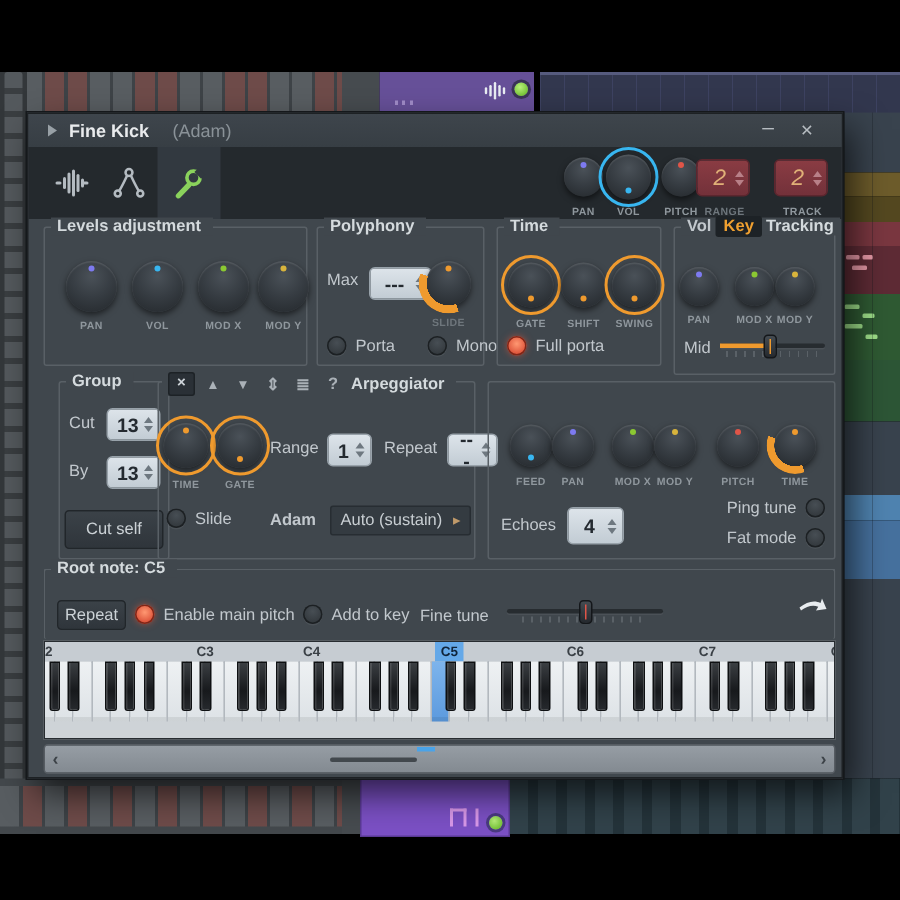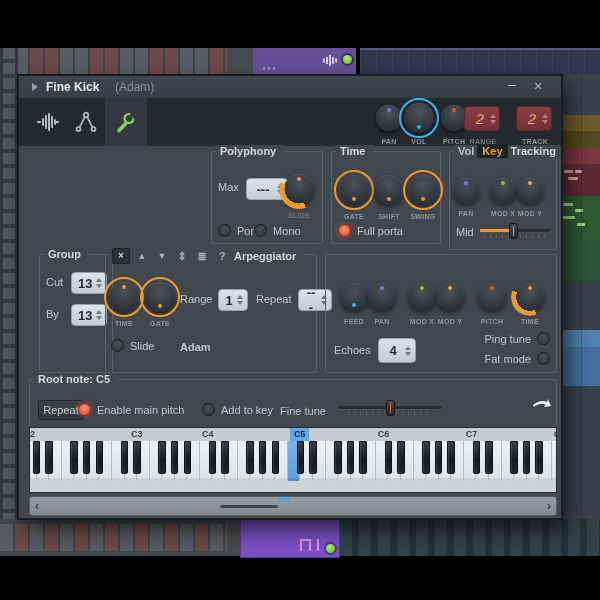--- a/index.html
+++ b/index.html
@@ -257,41 +257,60 @@
             <i class="d"></i>
           </span>
       </div>
       <span class="klabel" style="left:355px;top:40px;width:30px">PAN</span>
       <span class="klabel" style="left:385px;top:40px;width:30px">VOL</span>
       <span class="klabel" style="left:420px;top:40px;width:30px">PITCH</span>
       <span class="klabel" style="left:448px;top:40px;width:32px;color:#6e767c">RANGE</span>
       <span class="klabel" style="left:500px;top:40px;width:32px">TRACK</span>
     </div>
 
+    <div class="gbox" style="left:10px;top:75px;width:176px;height:93px">
+      <span class="gtitle">Levels adjustment</span>
+      <div class="knob k34 abs" style="left:14px;top:22px">
+          <span class="dot c-purple"></span>
+        </div>
+      <div class="knob k34 abs" style="left:58px;top:22px">
+          <span class="dot c-blue"></span>
+        </div>
+      <div class="knob k34 abs" style="left:102px;top:22px">
+          <span class="dot c-green"></span>
+        </div>
+      <div class="knob k34 abs" style="left:142px;top:22px">
+          <span class="dot c-yellow"></span>
+        </div>
+      <span class="klabel" style="left:11px;top:62px;width:40px">PAN</span>
+      <span class="klabel" style="left:55px;top:62px;width:40px">VOL</span>
+      <span class="klabel" style="left:99px;top:62px;width:40px">MOD X</span>
+      <span class="klabel" style="left:139px;top:62px;width:40px">MOD Y</span>
+    </div>
 
     <div class="gbox" style="left:192px;top:75px;width:112px;height:93px">
       <span class="gtitle">Polyphony</span>
       <span class="lbl abs" style="left:6px;top:29px">Max</span>
       <div class="spin" style="left:34px;top:26px;width:42px">
         <span class="val">---</span>
         <span class="updn">
             <i class="u"></i>
             <i class="d"></i>
           </span>
       </div>
       <div class="knob k30 abs" style="left:72px;top:22px">
         <span class="ringarc"></span>
         <span class="dot c-orange"></span>
       </div>
       <span class="klabel" style="left:69px;top:60px;width:36px;color:#6e767c">SLIDE</span>
       <div class="radiorow" style="left:6px;top:72px">
         <span class="radio"></span>
         <span class="lbl">Porta</span>
       </div>
-      <div class="radiorow" style="left:42px;top:72px">
+      <div class="radiorow" style="left:73px;top:72px">
         <span class="radio"></span>
         <span class="lbl">Mono</span>
       </div>
     </div>
 
     <div class="gbox" style="left:312px;top:75px;width:110px;height:93px">
       <span class="gtitle">Time</span>
       <div class="knob k30 abs" style="left:7px;top:23px">
         <span class="ringfull"></span>
           <span class="dot bot c-orange"></span>
@@ -349,20 +368,23 @@
             <i class="d"></i>
           </span>
       </div>
       <span class="lbl abs" style="left:6px;top:53px">By</span>
       <div class="spin" style="left:31px;top:49px;width:36px">
         <span class="val">13</span>
         <span class="updn">
             <i class="u"></i>
             <i class="d"></i>
           </span>
+      </div>
+      <div class="btn" style="left:3px;top:85px;width:66px;height:26px">
+        <span>Cut self</span>
       </div>
     </div>
 
     <div class="gbox" style="left:86px;top:178px;width:212px;height:119px">
       <span class="gtitle" style="left:2px;display:flex;align-items:center;gap:4px">
         <span class="tbi box">×</span>
         <span class="tbi">▲</span>
         <span class="tbi">▼</span>
         <span class="tbi" style="font-size:11px">⇕</span>
         <span class="tbi" style="font-size:11px">≣</span>
@@ -393,20 +415,24 @@
         <span class="updn">
             <i class="u"></i>
             <i class="d"></i>
           </span>
       </div>
       <div class="radiorow" style="left:5px;top:84px">
         <span class="radio"></span>
         <span class="lbl">Slide</span>
       </div>
       <span class="lbl abs" style="left:74px;top:86px;font-weight:bold">Adam</span>
+      <div class="drop" style="left:114px;top:82px;width:94px;height:20px">
+        <span>Auto (sustain)</span>
+        <span class="arr">▸</span>
+      </div>
     </div>
 
     <div class="gbox" style="left:306px;top:178px;width:232px;height:119px">
       <div class="knob k28 abs" style="left:14px;top:28px">
           <span class="dot bot c-blue"></span>
         </div>
       <div class="knob k28 abs" style="left:42px;top:28px">
           <span class="dot c-purple"></span>
         </div>
       <div class="knob k28 abs" style="left:82px;top:28px">
@@ -444,21 +470,21 @@
         <span class="radio"></span>
         <span class="lbl">Fat mode</span>
       </div>
     </div>
 
     <div class="gbox" style="left:10px;top:303px;width:528px;height:47px;border-bottom:none">
       <span class="gtitle">Root note: C5</span>
       <div class="btn" style="left:8px;top:20px;width:46px;height:20px">
         <span>Repeat</span>
       </div>
-      <div class="radiorow" style="left:48px;top:23px">
+      <div class="radiorow" style="left:60px;top:23px">
         <span class="radio lit"></span>
         <span class="lbl">Enable main pitch</span>
       </div>
       <div class="radiorow" style="left:172px;top:23px">
         <span class="radio"></span>
         <span class="lbl">Add to key</span>
       </div>
       <span class="lbl abs" style="left:250px;top:25px">Fine tune</span>
       <div class="hslider" style="left:308px;top:20px;width:104px;--hc:#e05548">
         <span class="track"></span>

